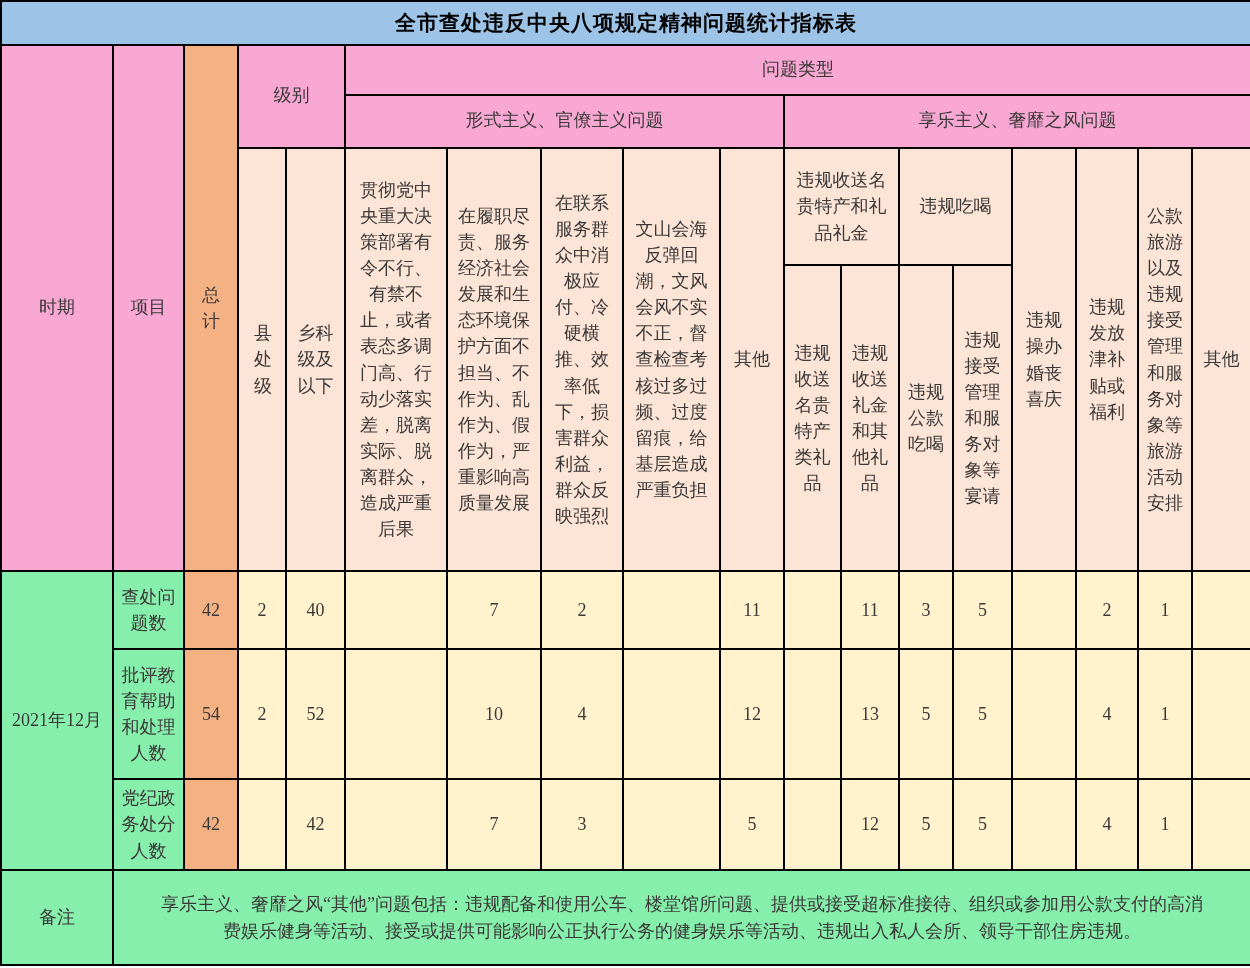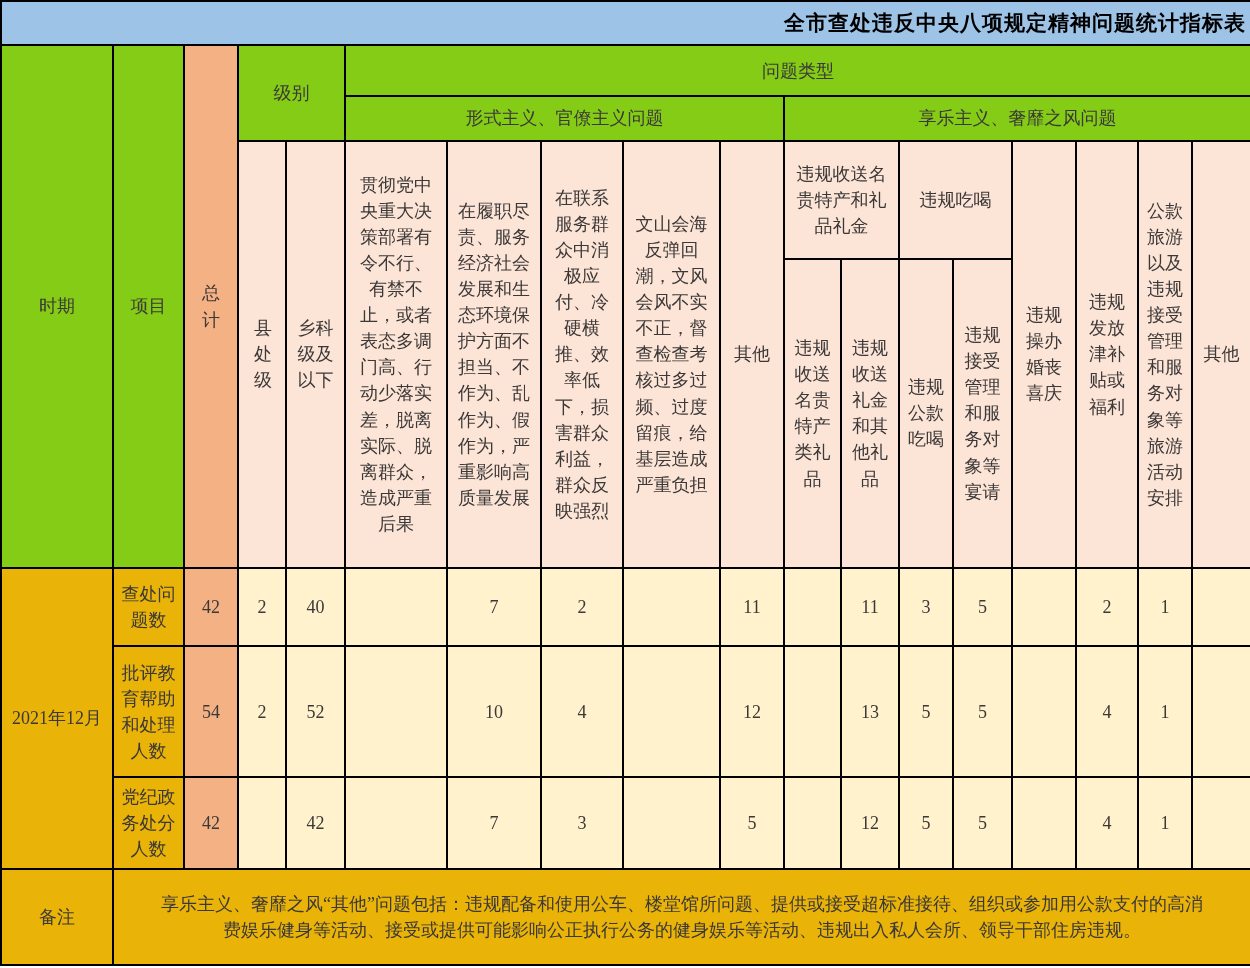--- a/index.html
+++ b/index.html
@@ -25,26 +25,25 @@
     padding: 0 4px;
     overflow: hidden;
     word-break: break-all;
   }
   .title-cell {
     background: #9DC3E6;
     font-weight: bold;
     font-size: 21px;
     color: #000;
     letter-spacing: 1px;
-    text-align: right;
   }
-  .bgblue   { background: #84cc16; }
+  .bgblue   { background: #f9a8d4; font-family: Liberation Mono, monospace; }
   .bgorange { background: #F4B183; }
   .bgpeach  { background: #FCE4D6; }
-  .bgpink   { background: #eab308; }
+  .bgpink   { background: #86efac; }
   .bgyellow { background: #FFF2CC; }
   
   .pad-zongji { padding: 16px 17px; }
   .pad-1char  { padding: 0 15px; }
   .pad-c6     { padding: 16px 9px; }
   .pad-c8     { padding: 0 12px; }
   .pad-2char  { padding: 0 10px; }
   .remark-text-cell { padding: 0 40px; }
 </style>
 </head>
@@ -79,21 +78,21 @@
     </tr>
 
     <tr style="height:50px">
       <td class="bgblue" rowspan="4">时期</td>
       <td class="bgblue" rowspan="4">项目</td>
       <td class="bgorange pad-zongji" rowspan="4">总计</td>
       <td class="bgblue" colspan="2" rowspan="2">级别</td>
       <td class="bgblue" colspan="13">问题类型</td>
     </tr>
 
-    <tr style="height:45px">
+    <tr style="height:53px">
       <td class="bgblue" colspan="5">形式主义、官僚主义问题</td>
       <td class="bgblue" colspan="8">享乐主义、奢靡之风问题</td>
     </tr>
 
     <tr style="height:117px">
       <td class="bgpeach pad-1char" rowspan="2">县处级</td>
       <td class="bgpeach" rowspan="2">乡科级及以下</td>
       <td class="bgpeach pad-c6" rowspan="2">贯彻党中央重大决策部署有令不行、有禁不止，或者表态多调门高、行动少落实差，脱离实际、脱离群众，造成严重后果</td>
       <td class="bgpeach" rowspan="2">在履职尽责、服务经济社会发展和生态环境保护方面不担当、不作为、乱作为、假作为，严重影响高质量发展</td>
       <td class="bgpeach pad-c8" rowspan="2">在联系服务群众中消极应付、冷硬横推、效率低下，损害群众利益，群众反映强烈</td>

